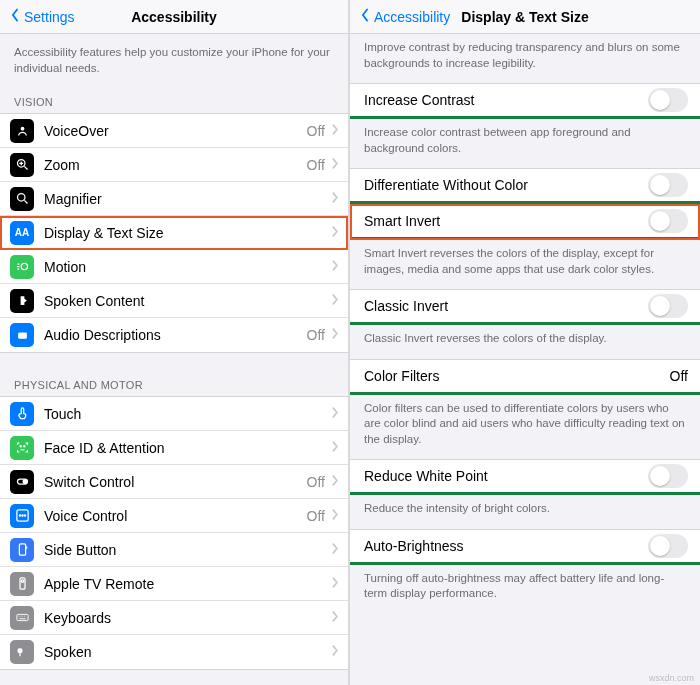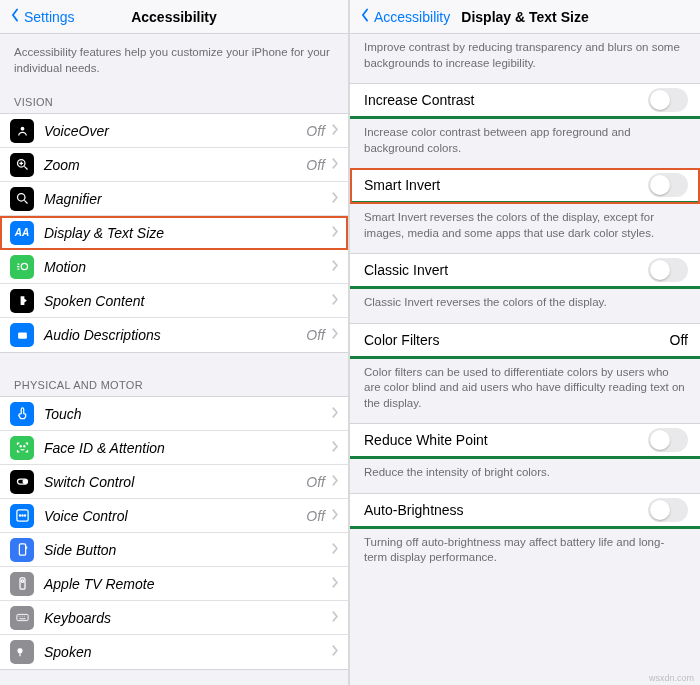--- a/index.html
+++ b/index.html
@@ -31,21 +31,21 @@
     font-weight:600; font-size:14px; pointer-events:none; }
 
   .intro {
     font-size: 11.5px; color: #6d6d72; padding: 11px 14px 14px;
     line-height: 1.35;
   }
   .sect-header {
     font-size: 11px; color: #6d6d72; padding: 6px 14px 5px;
     text-transform: uppercase; letter-spacing: .3px;
   }
-  .group { background:#a16207; border-top:1px solid #d5d5d9; border-bottom:1px solid #d5d5d9;font-style:italic; }
+  .group { background:#a16207; border-top:1px solid #d5d5d9; border-bottom:1px solid #d5d5d9; }
   .row {
     display:flex; align-items:center; min-height:34px; padding: 0 8px 0 10px;
     border-bottom:1px solid #e1e1e5; background:#fff;
   }
   .row:last-child { border-bottom: none; }
   .row .icon {
     width:24px; height:24px; border-radius:5px; margin-right:10px;
     display:flex; align-items:center; justify-content:center; flex:0 0 24px;
     color:#fff; font-size:11px; font-weight:600;
   }
@@ -305,20 +305,24 @@
       </div>
       <div class="title">Display &amp; Text Size</div>
     </div>
     <div class="desc">Improve contrast by reducing transparency and blurs on some backgrounds to increase legibility.</div>
     <div id="right-list">
         <div class="rrow">
           <div class="rlbl">Increase Contrast</div>
           <div class="toggle"></div>
         </div>
         <div class="desc">Increase color contrast between app foreground and background colors.</div>
+        <div class="rrow">
+          <div class="rlbl">Differentiate Without Color</div>
+          <div class="toggle"></div>
+        </div>
         <div class="rrow hl2">
           <div class="rlbl">Smart Invert</div>
           <div class="toggle"></div>
         </div>
         <div class="desc">Smart Invert reverses the colors of the display, except for images, media and some apps that use dark color styles.</div>
         <div class="rrow">
           <div class="rlbl">Classic Invert</div>
           <div class="toggle"></div>
         </div>
         <div class="desc">Classic Invert reverses the colors of the display.</div>

